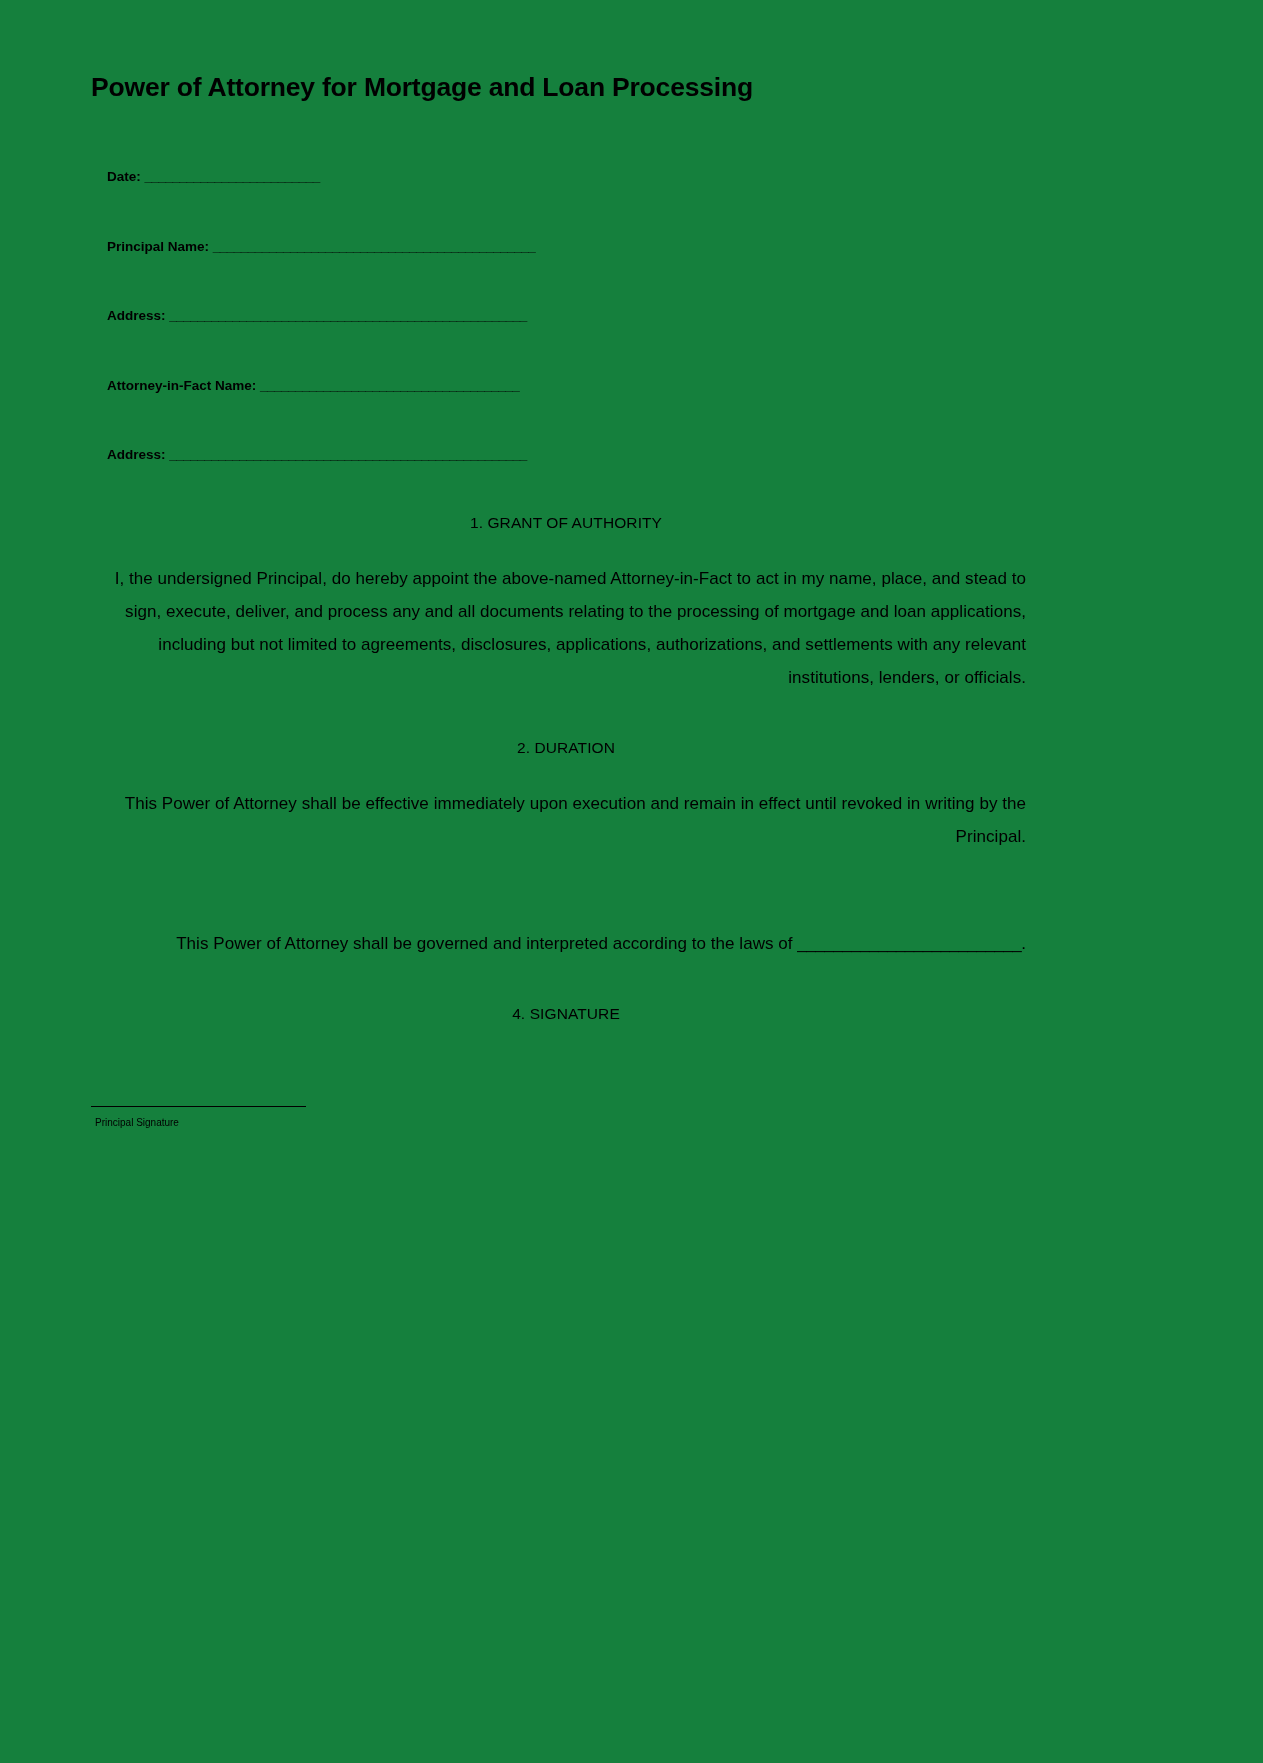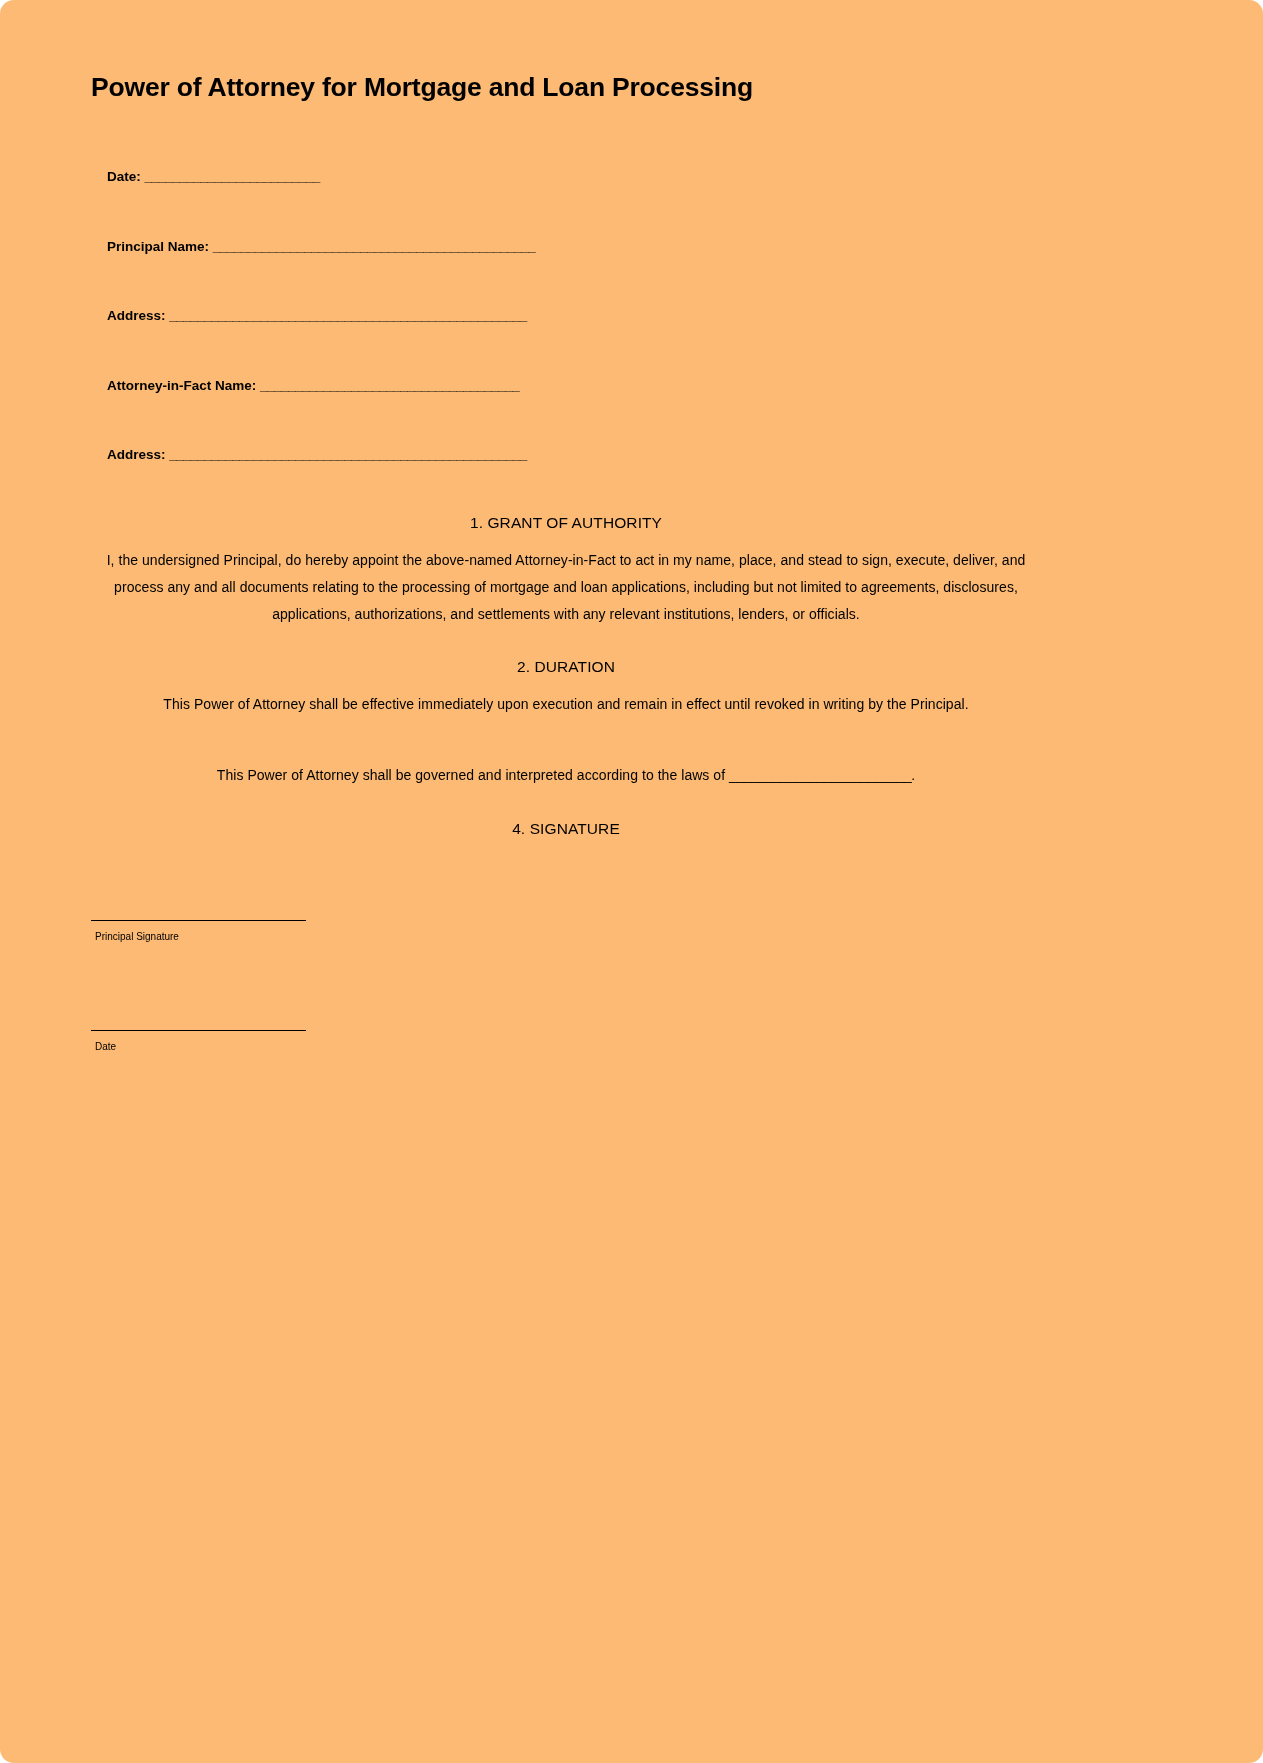--- a/index.html
+++ b/index.html
@@ -12,23 +12,22 @@
     width: 1263px;
     height: 1763px;
     overflow: hidden;
     font-family: "Liberation Sans", sans-serif;
     color: #000000;
   }
   .page {
     position: relative;
     width: 1263px;
     height: 1763px;
-    background: #fdba74;
+    background: #15803d;
     box-sizing: border-box;
-    border-radius: 14px;
   }
   
   .content-clip {
     position: absolute;
     left: 0;
     top: 0;
     width: 1263px;
     height: 1160px;
     overflow: hidden;
   }
@@ -69,25 +68,25 @@
 
   .section-heading {
     font-size: 15.5px;
     font-weight: normal;
     line-height: 1.2;
     margin: 0;
     letter-spacing: 0.1px;
     text-align: center;
   }
   .body-text {
-    font-size: 14px;
+    font-size: 17px;
     font-weight: normal;
     line-height: 1.95;
-    margin: 0;
-    text-align: center;
+    margin: 15px;
+    text-align: right;
     letter-spacing: 0.05px;
   }
   .body-text .inline-blank {
     letter-spacing: -0.5px;
   }
 
   .sig-block {
     margin: 0;
   }
   .sig-rule {

